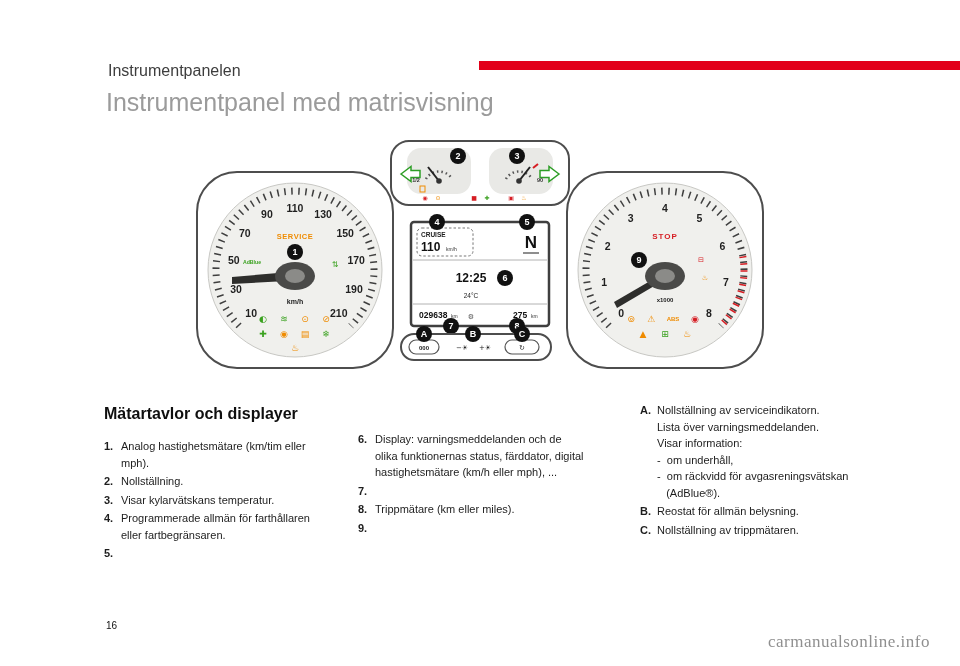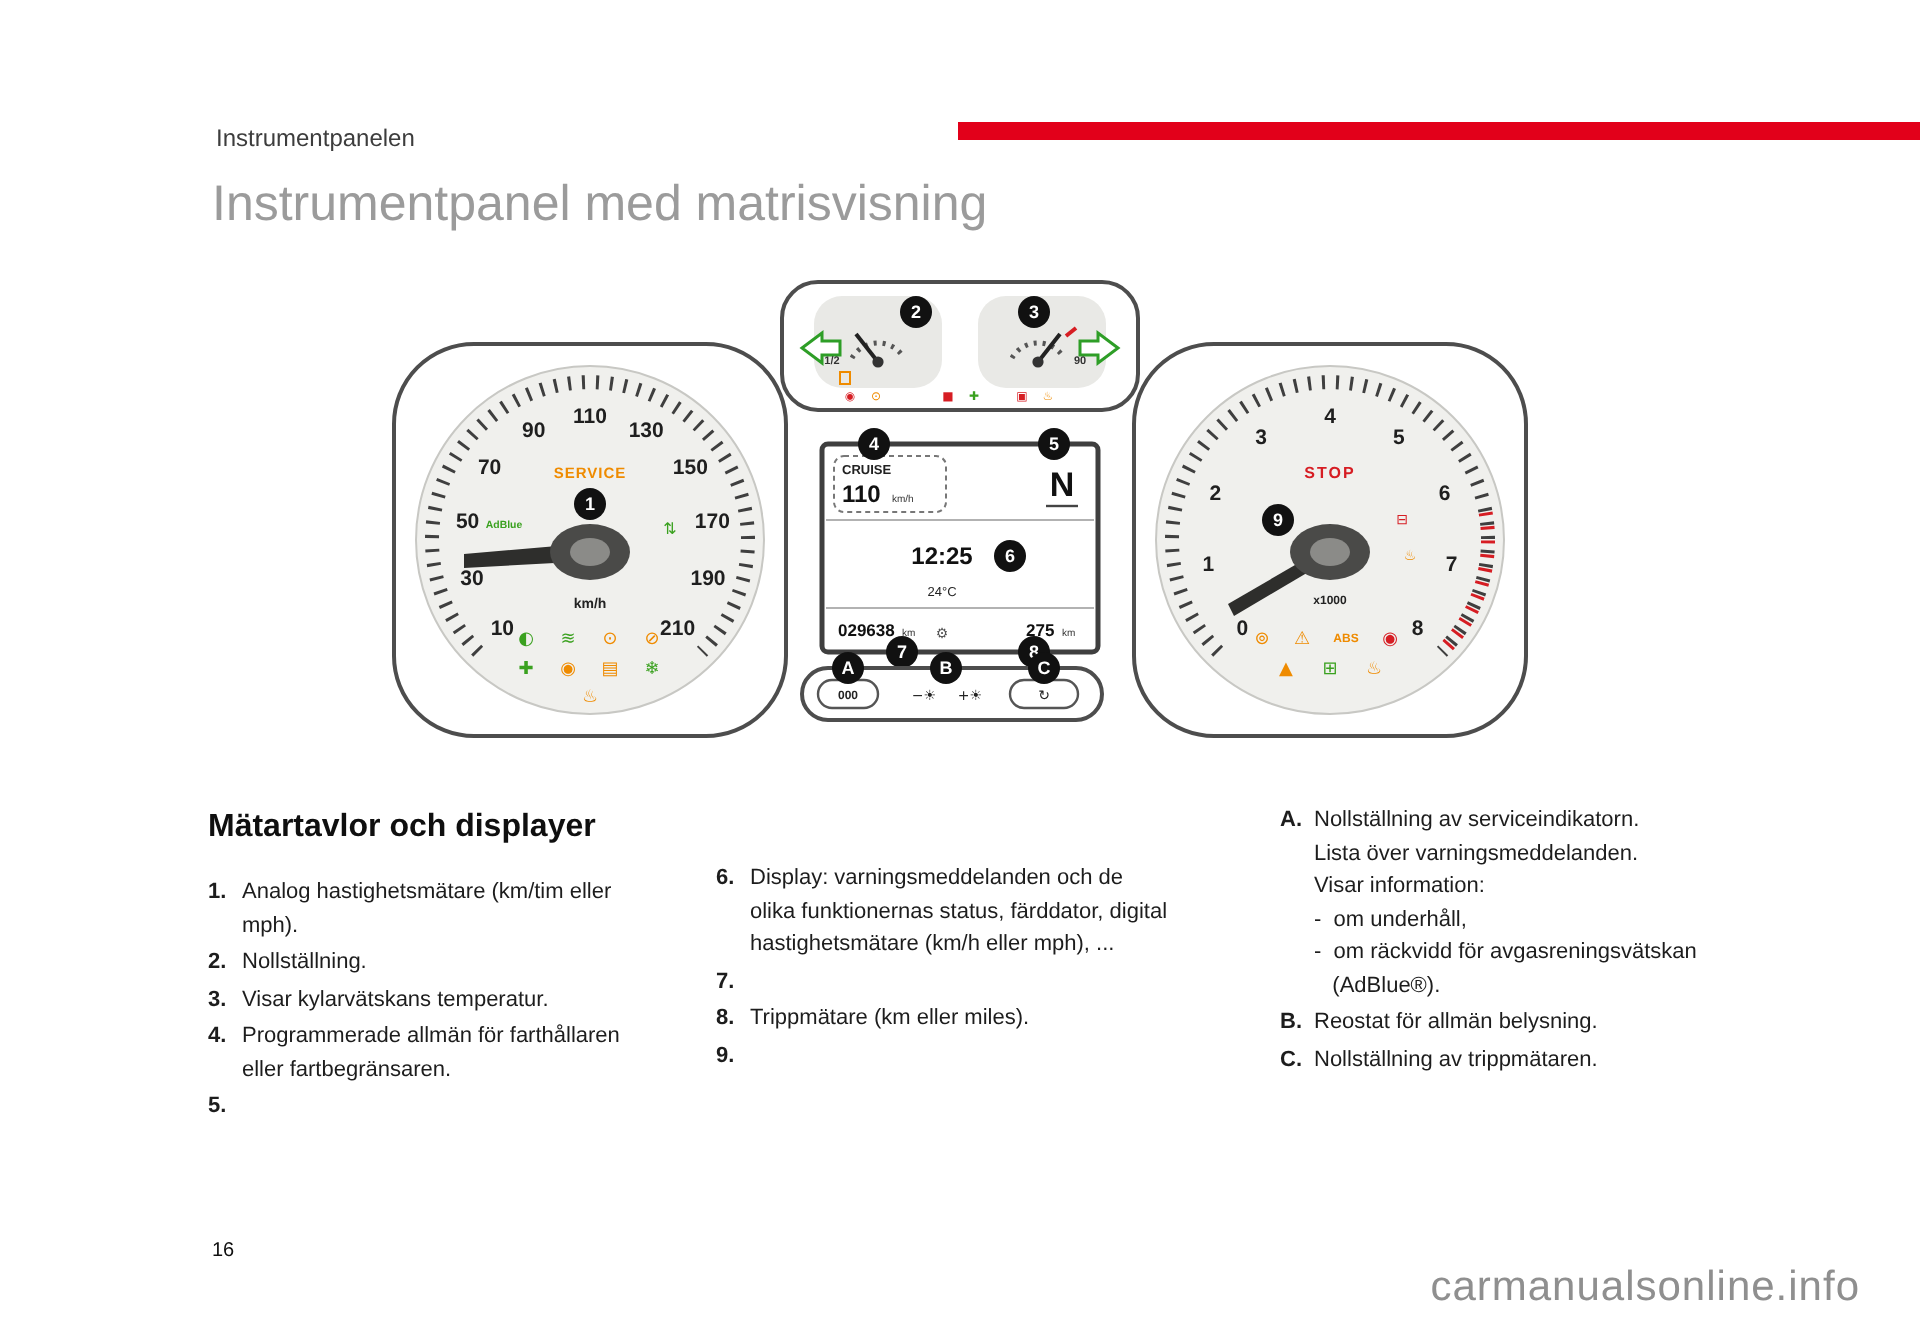--- a/index.html
+++ b/index.html
@@ -1,38 +1,38 @@
 <!DOCTYPE html>
 <html><head>
 <meta charset="utf-8">
 <style>
   html,body{margin:0;padding:0;}
   body{
     width:960px;height:666px;position:relative;overflow:hidden;
     background:#ffffff;color:#222;
     font-family:"Liberation Sans", sans-serif;
   }
-  .section-label{position:absolute;left:108px;top:62px;font-size:12px;color:#3d3d3d;}
+  .section-label{position:absolute;left:108px;top:62px;font-size:16px;color:#3d3d3d;}
   .red-bar{position:absolute;left:479px;top:61px;width:481px;height:9px;background:#e2001a;}
   .page-title{position:absolute;left:106px;top:88px;font-size:25px;font-weight:400;color:#9b9b9b;}
   .cluster-wrap{position:absolute;left:195px;top:136px;width:570px;height:235px;}
 
   .columns{position:absolute;left:104px;top:402px;display:flex;}
   .col{font-size:11px;line-height:1.5;color:#1d1d1d;}
   .col-left{width:238px;}
   .col-mid{width:268px;padding-left:16px;}
   .col-right{width:272px;padding-left:14px;}
   .col h3{font-size:16px;margin:0 0 12px 0;color:#0f0f0f;font-weight:700;}
   .head-spacer{height:29px;}
   .item{display:flex;margin-bottom:2px;}
   .item .num{font-weight:700;width:17px;flex:none;}
   .item .txt{white-space:pre-wrap;}
 
   .page-num{position:absolute;left:62px;top:620px;font-size:10px;font-weight:400;color:#111;margin-left:44px;}
-  .watermark{position:absolute;right:30px;top:632px;font-size:21px;color:#8f8f8f;letter-spacing:.5px;cursor:pointer;}
+  .watermark{position:absolute;right:30px;top:632px;font-size:17px;color:#8f8f8f;letter-spacing:.5px;cursor:pointer;font-family:Liberation Serif, serif;}
 
   
   .housing{fill:#ffffff;stroke:#4d4d4d;stroke-width:2;}
   .blob{fill:#e9e9e6;}
   .face{fill:#f0f0ed;stroke:#c8c8c4;stroke-width:1;}
   .tick-arc{fill:none;stroke:#3f3f3f;stroke-width:7;stroke-dasharray:1.5 5.5;}
   .red-arc{fill:none;stroke:#d61d23;stroke-width:7;stroke-dasharray:1.5 5.5;}
   .tick{font:bold 10.5px "Liberation Sans",sans-serif;fill:#1f1f1f;text-anchor:middle;}
   .gauge-lbl{font:bold 7px "Liberation Sans",sans-serif;fill:#222;text-anchor:middle;}
   .service{font:bold 7.5px "Liberation Sans",sans-serif;fill:#ef8b00;text-anchor:middle;letter-spacing:.5px;}

